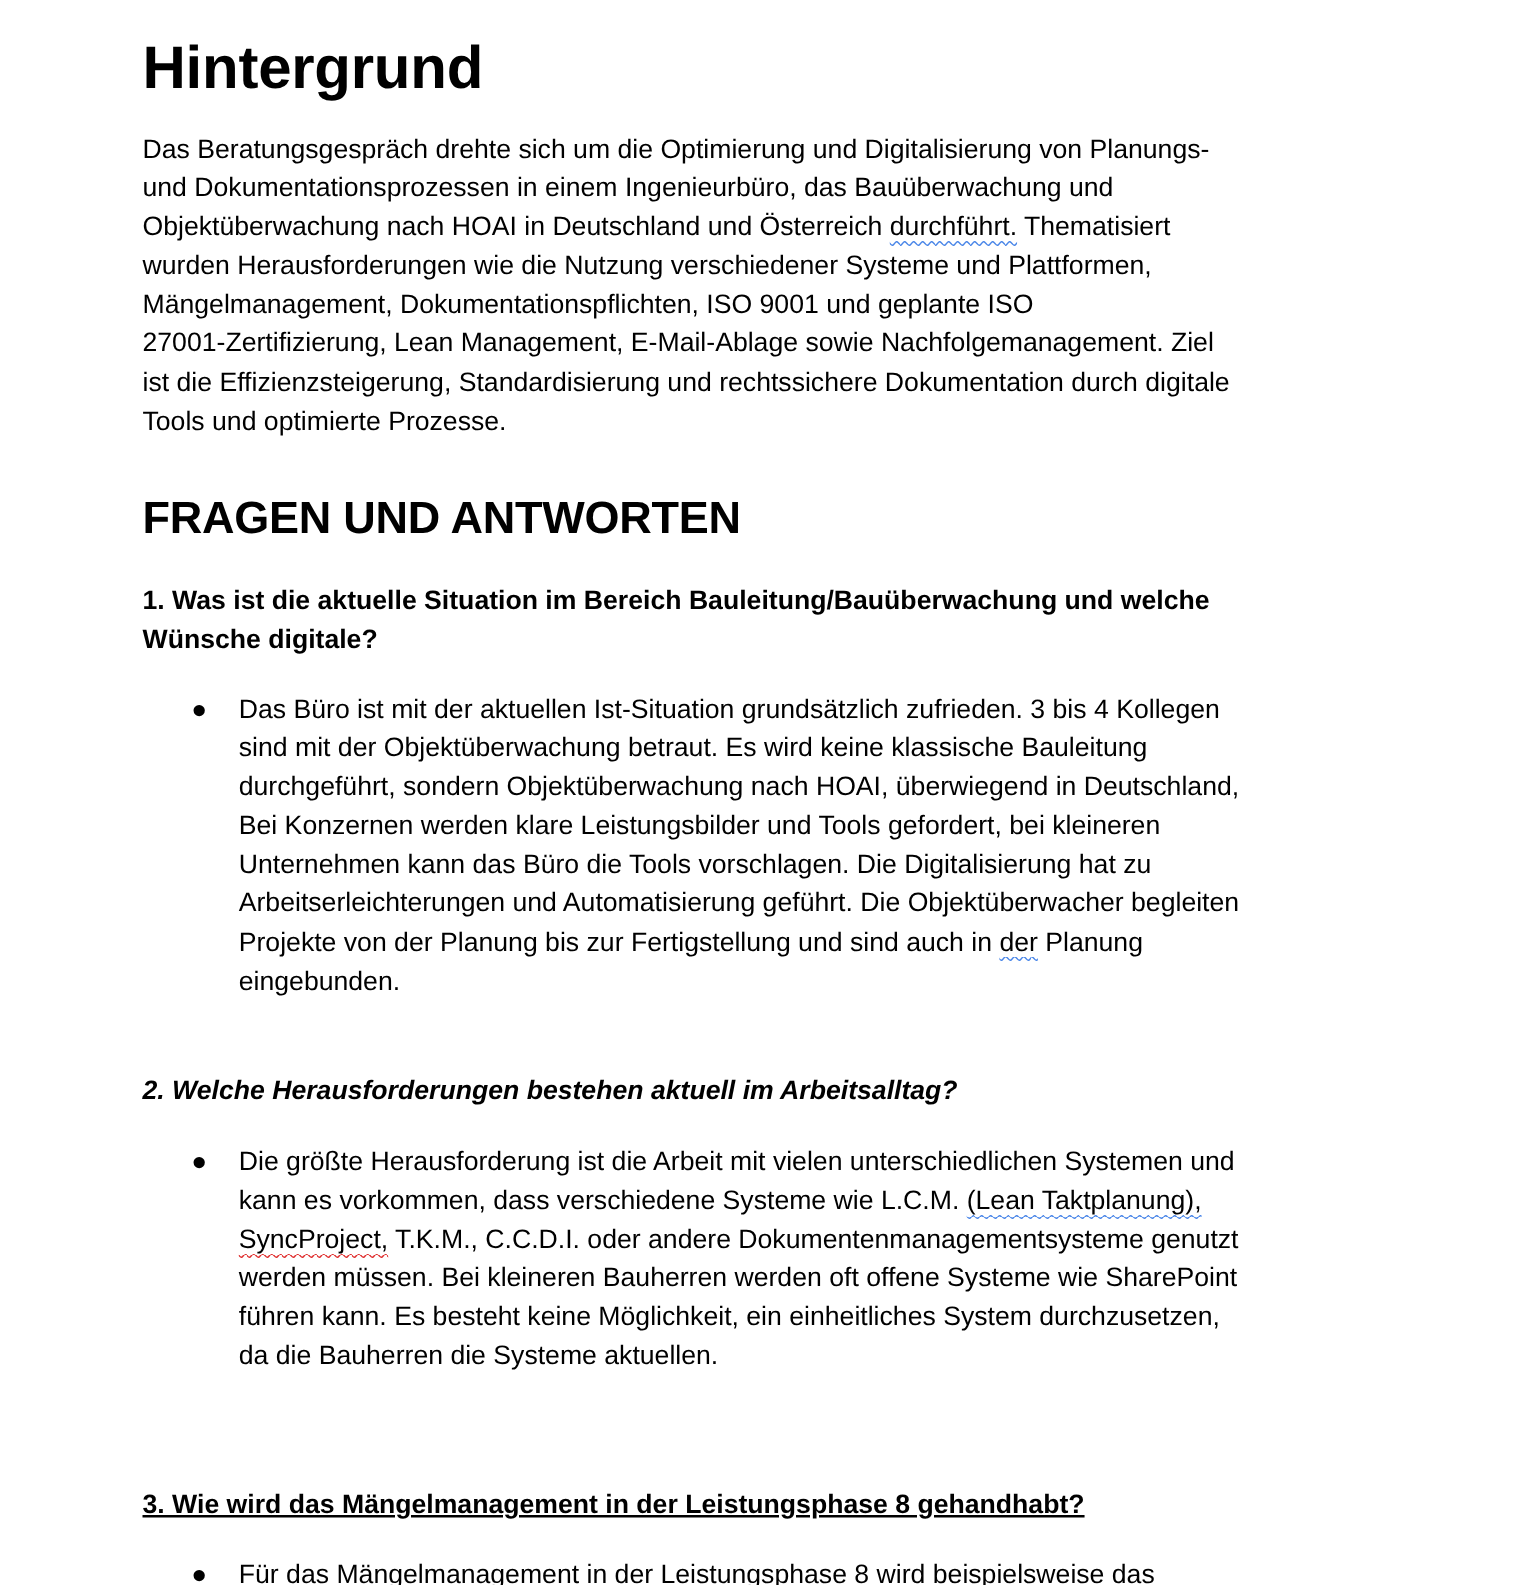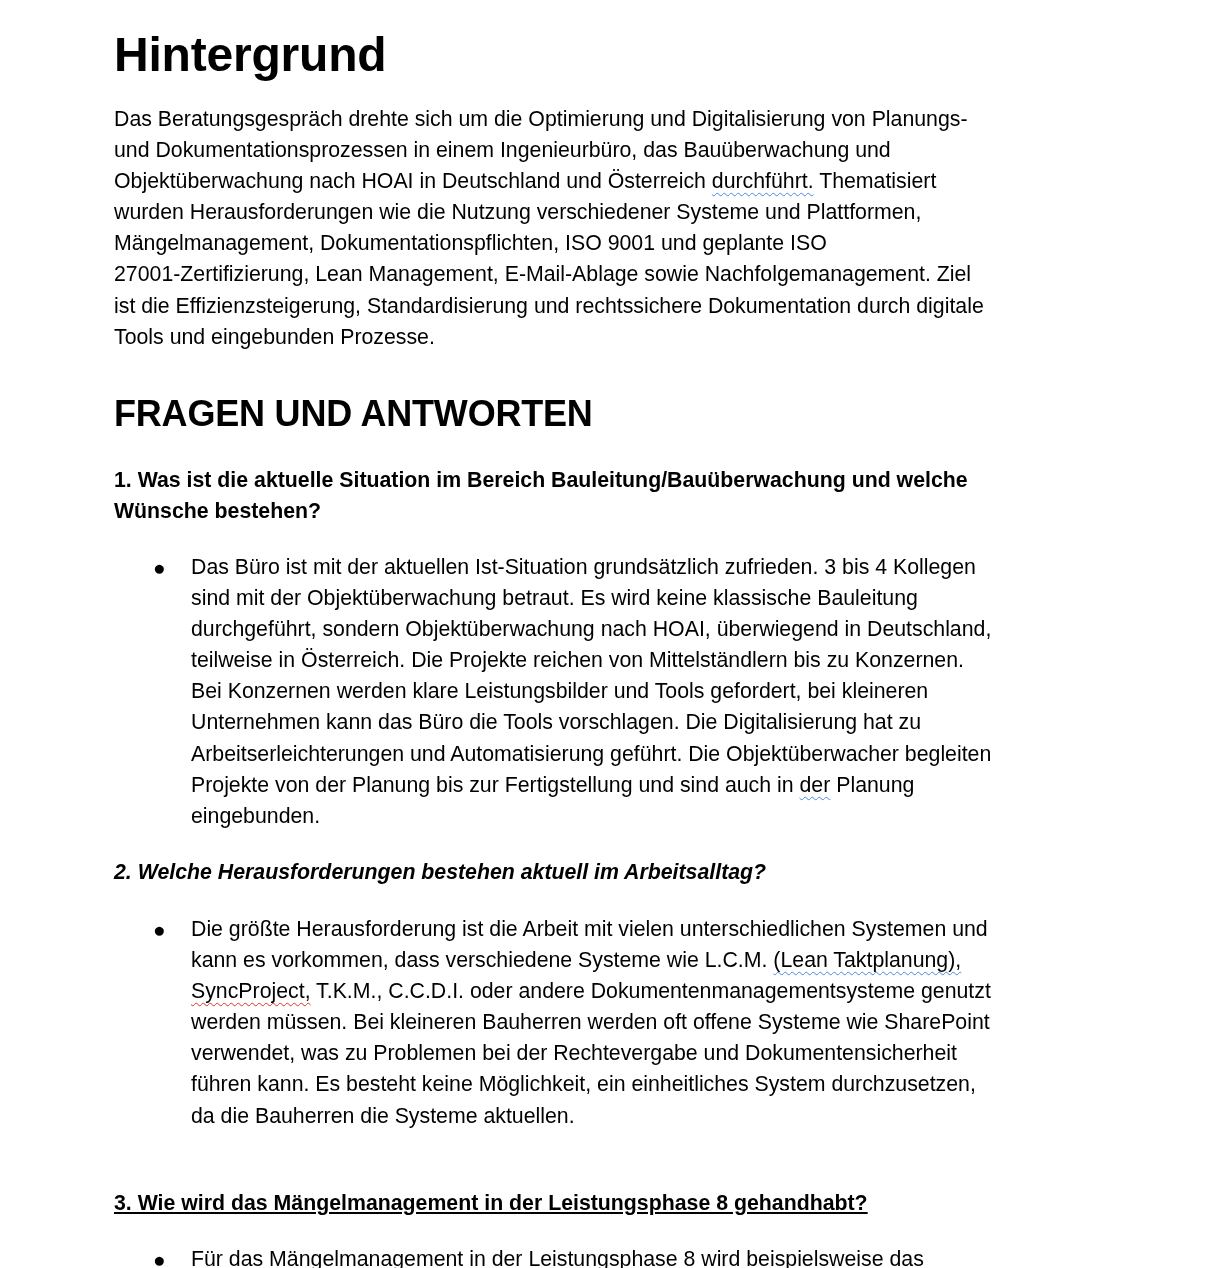--- a/index.html
+++ b/index.html
@@ -96,54 +96,52 @@
   <h1 class="section-heading h-hintergrund">Hintergrund</h1>
 
   <p class="intro">
     <span class="line">Das Beratungsgespräch drehte sich um die Optimierung und Digitalisierung von Planungs-</span>
     <span class="line">und Dokumentationsprozessen in einem Ingenieurbüro, das Bauüberwachung und</span>
     <span class="line"><span>Objektüberwachung nach HOAI in Deutschland und Österreich </span><span class="sp-blue">durchführt.</span><span> Thematisiert</span></span>
     <span class="line">wurden Herausforderungen wie die Nutzung verschiedener Systeme und Plattformen,</span>
     <span class="line">Mängelmanagement, Dokumentationspflichten, ISO 9001 und geplante ISO</span>
     <span class="line">27001-Zertifizierung, Lean Management, E-Mail-Ablage sowie Nachfolgemanagement. Ziel</span>
     <span class="line">ist die Effizienzsteigerung, Standardisierung und rechtssichere Dokumentation durch digitale</span>
-    <span class="line">Tools und eingebunden Prozesse.</span>
+    <span class="line">Tools und optimierte Prozesse.</span>
   </p>
 
   <h1 class="section-heading h-fragen">FRAGEN UND ANTWORTEN</h1>
 
   <h3 class="question" style="top:465px;">
     <span class="line">1. Was ist die aktuelle Situation im Bereich Bauleitung/Bauüberwachung und welche</span>
-    <span class="line">Wünsche bestehen?</span>
+    <span class="line">Wünsche digitale?</span>
   </h3>
 
   <div class="answer" style="top:552px;">
     <span class="bullet">●</span>
     <span class="line">Das Büro ist mit der aktuellen Ist-Situation grundsätzlich zufrieden. 3 bis 4 Kollegen</span>
     <span class="line">sind mit der Objektüberwachung betraut. Es wird keine klassische Bauleitung</span>
     <span class="line">durchgeführt, sondern Objektüberwachung nach HOAI, überwiegend in Deutschland,</span>
-    <span class="line">teilweise in Österreich. Die Projekte reichen von Mittelständlern bis zu Konzernen.</span>
     <span class="line">Bei Konzernen werden klare Leistungsbilder und Tools gefordert, bei kleineren</span>
     <span class="line">Unternehmen kann das Büro die Tools vorschlagen. Die Digitalisierung hat zu</span>
     <span class="line">Arbeitserleichterungen und Automatisierung geführt. Die Objektüberwacher begleiten</span>
     <span class="line"><span>Projekte von der Planung bis zur Fertigstellung und sind auch in </span><span class="sp-blue">der</span><span> Planung</span></span>
     <span class="line">eingebunden.</span>
   </div>
 
   <h3 class="question" style="top:857px;font-style:italic;">
     <span class="line">2. Welche Herausforderungen bestehen aktuell im Arbeitsalltag?</span>
   </h3>
 
   <div class="answer" style="top:914px;">
     <span class="bullet">●</span>
     <span class="line">Die größte Herausforderung ist die Arbeit mit vielen unterschiedlichen Systemen und</span>
     <span class="line"><span>kann es vorkommen, dass verschiedene Systeme wie L.C.M. </span><span class="sp-blue">(Lean Taktplanung),</span></span>
     <span class="line"><span class="sp-red">SyncProject,</span><span> T.K.M., C.C.D.I. oder andere Dokumentenmanagementsysteme genutzt</span></span>
     <span class="line">werden müssen. Bei kleineren Bauherren werden oft offene Systeme wie SharePoint</span>
-    <span class="line">verwendet, was zu Problemen bei der Rechtevergabe und Dokumentensicherheit</span>
     <span class="line">führen kann. Es besteht keine Möglichkeit, ein einheitliches System durchzusetzen,</span>
     <span class="line">da die Bauherren die Systeme aktuellen.</span>
   </div>
 
   <h3 class="question" style="top:1188px;text-decoration:underline;">
     <span class="line">3. Wie wird das Mängelmanagement in der Leistungsphase 8 gehandhabt?</span>
   </h3>
 
   <div class="answer" style="top:1244px;">
     <span class="bullet">●</span>

